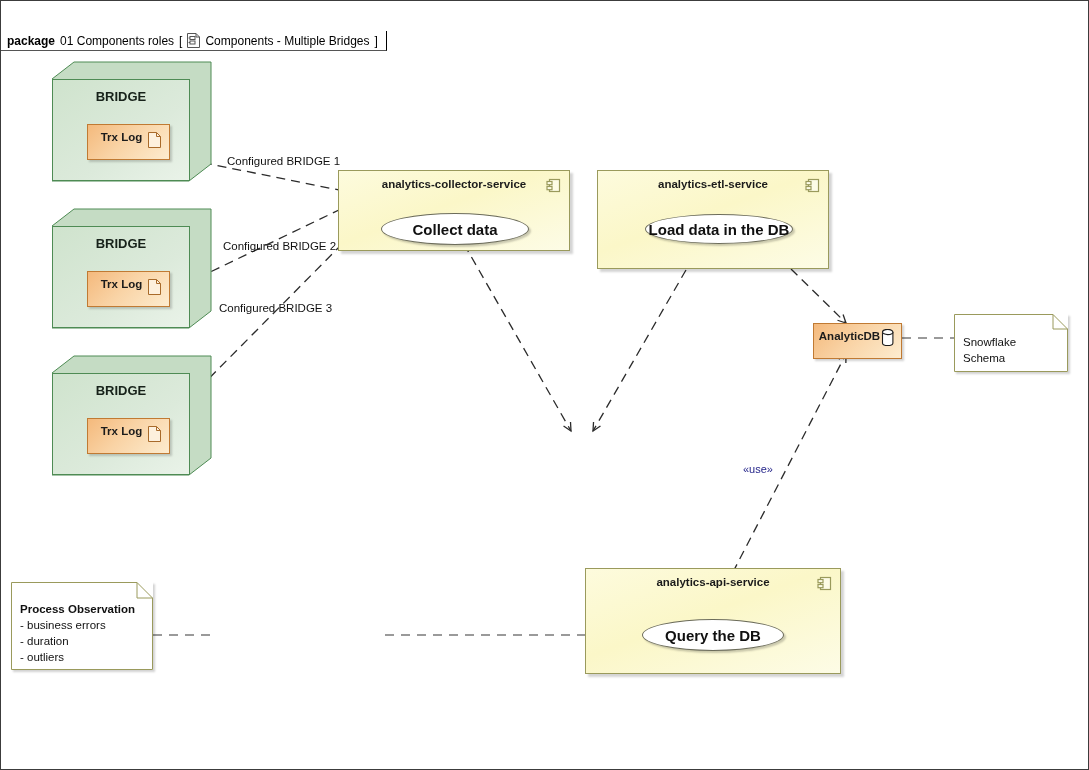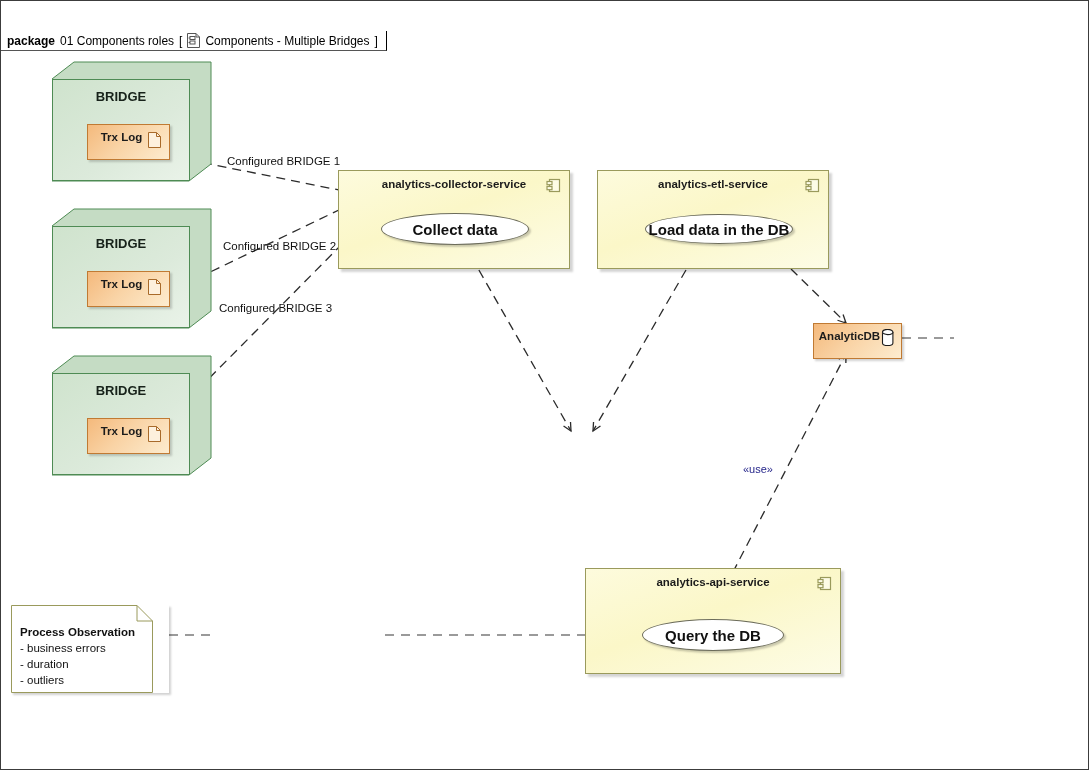--- a/index.html
+++ b/index.html
@@ -288,21 +288,21 @@
         </svg>
       </span>
     </div>
   </div>
 
   <div class="edge-label" style="left:226px; top:154px;">Configured BRIDGE 1</div>
   <div class="edge-label" style="left:222px; top:239px;">Configured BRIDGE 2</div>
   <div class="edge-label" style="left:218px; top:301px;">Configured BRIDGE 3</div>
   <div class="edge-label stereo" style="left:742px; top:462px;">«use»</div>
 
-  <div class="component" style="left:337px; top:169px; width:232px; height:99px;">
+  <div class="component" style="left:337px; top:169px; width:232px; height:81px;">
     <div class="ctitle">analytics-collector-service</div>
     <span class="comp-icon" style="right:8px; top:7px;">
       <svg width="15" height="15" viewBox="0 0 15 15">
         <rect x="3.5" y="1.5" width="10" height="12" fill="#fdfce6" stroke="#9a9a5c" stroke-width="1.2"></rect>
         <rect x="1" y="3.5" width="5" height="3.2" fill="#fdfce6" stroke="#9a9a5c" stroke-width="1.2"></rect>
         <rect x="1" y="8.5" width="5" height="3.2" fill="#fdfce6" stroke="#9a9a5c" stroke-width="1.2"></rect>
       </svg>
     </span>
     <div class="ellipse" style="left:42px; top:42px; width:148px; height:32px;">Collect data</div>
   </div>
@@ -323,23 +323,32 @@
   <div class="artifact" style="left:812px; top:322px; width:89px; height:36px;">
     <div class="atitle" style="top:6px; padding-right:16px;">AnalyticDB</div>
     <span class="doc-icon" style="right:6px; top:5px; width:14px; height:17px;">
       <svg width="14" height="17" viewBox="0 0 14 17">
         <path d="M1.5 3 V14 a5.2 2.6 0 0 0 10.4 0 V3" fill="#ffffff" stroke="#1b1b1b" stroke-width="1.1"></path>
         <ellipse cx="6.7" cy="3" rx="5.2" ry="2.6" fill="#ffffff" stroke="#1b1b1b" stroke-width="1.1"></ellipse>
       </svg>
     </span>
   </div>
 
-
-
-  <div class="note" style="left:10px; top:581px; width:158px; height:88px;margin-top:23px;">
+  <div class="note" style="left:953px; top:313px; width:114px; height:58px;">
+    <svg width="114" height="58" style="position:absolute; left:0; top:0;">
+      <path d="M0.5 0.5 H99 L113.5 15 V57.5 H0.5 Z" fill="#ffffff" stroke="#9a9a5c" stroke-width="1"></path>
+      <path d="M99 0.5 V15 H113.5" fill="none" stroke="#9a9a5c" stroke-width="1"></path>
+    </svg>
+    <div class="note-body" style="padding-top:20px;">
+      <span class="note-line" style="font-weight:normal;">Snowflake Schema</span>
+    </div>
+  </div>
+
+
+  <div class="note" style="left:10px; top:581px; width:142px; height:88px;">
     <svg width="142" height="88" style="position:absolute; left:0; top:0;">
       <path d="M0.5 0.5 H126 L141.5 16 V87.5 H0.5 Z" fill="#ffffff" stroke="#9a9a5c" stroke-width="1"></path>
       <path d="M126 0.5 V16 H141.5" fill="none" stroke="#9a9a5c" stroke-width="1"></path>
     </svg>
     <div class="note-body" style="padding-top:19px;">
       <span class="note-title">Process Observation</span>
       <span class="note-line">- business errors</span>
       <span class="note-line">- duration</span>
       <span class="note-line">- outliers</span>
     </div>

